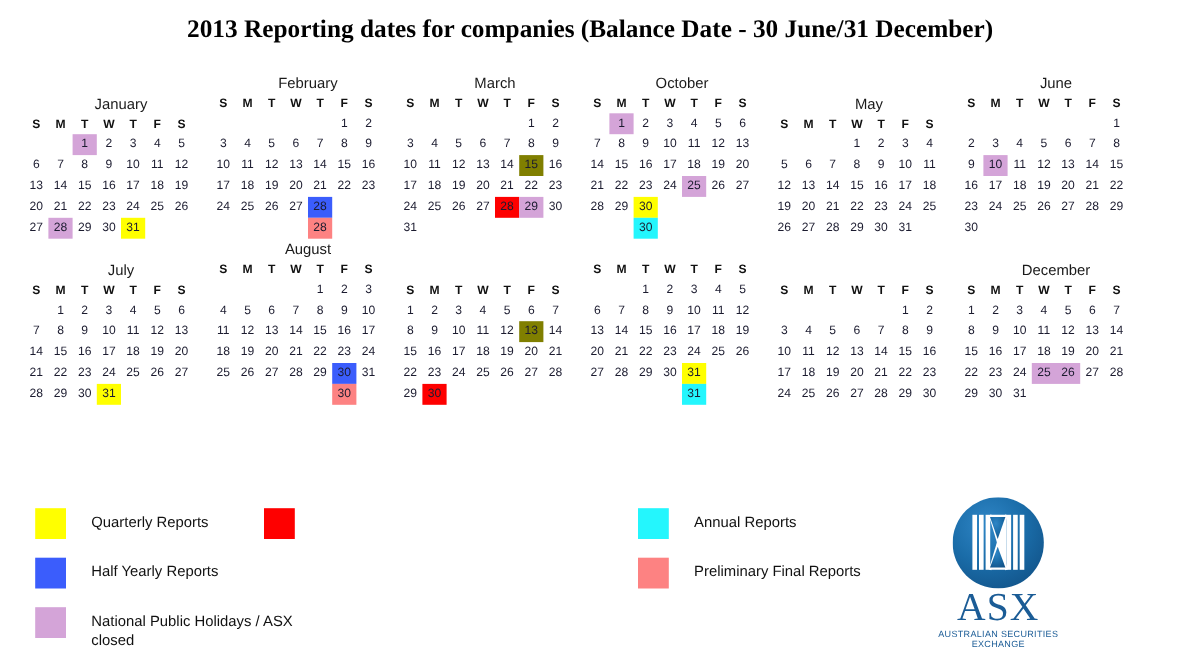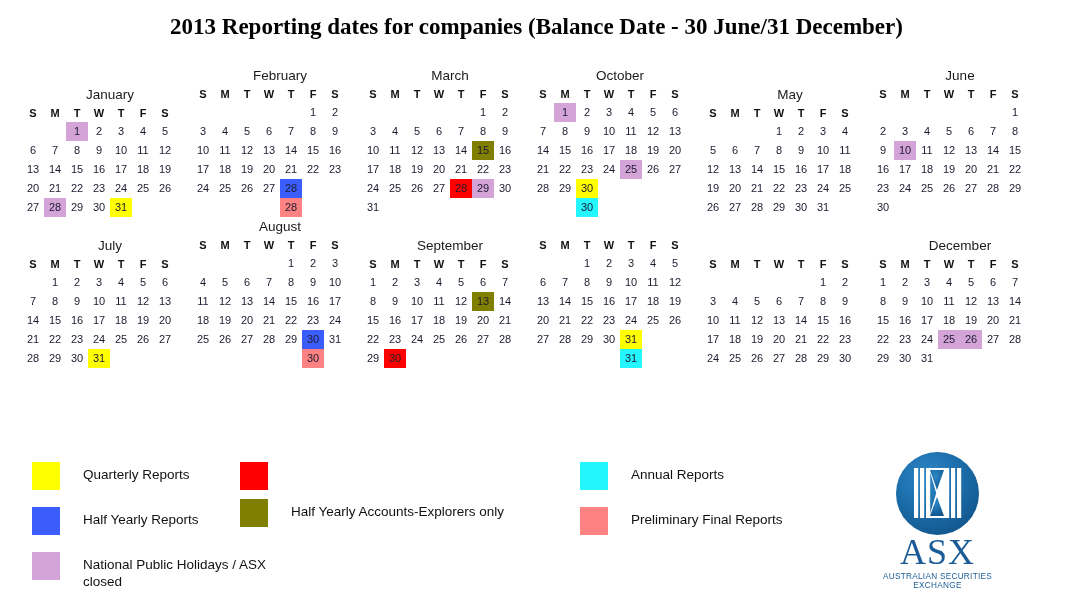--- a/index.html
+++ b/index.html
@@ -106,21 +106,21 @@
     line-height:17px;
     color:#111;
     padding-top:4px;
     white-space:pre-line;
   }
   .legend-item.tall{margin-bottom:9px;}
 
   
   .asx-logo{
     position:absolute;
-    left:880px;top:452px;
+    left:850px;top:452px;
     width:115px;height:140px;
     text-align:center;
   }
   .asx-mark{
     width:83px;height:83px;
     margin:0 auto;
     position:relative;
   }
   .asx-word{
     font-family:"Liberation Serif", serif;
@@ -641,21 +641,20 @@
           <div class="day empty"></div>
           <div class="day empty"></div>
           <div class="day empty"></div>
           <div class="day empty"></div>
           <div class="day empty"></div>
           <div class="day" style="background: rgb(253, 130, 130);">30</div>
           <div class="day empty"></div>
         </div>
       </div>
       <div class="month">
-        <div class="month-name">September</div>
         <div class="dow-row">
           <div class="dow">S</div>
           <div class="dow">M</div>
           <div class="dow">T</div>
           <div class="dow">W</div>
           <div class="dow">T</div>
           <div class="dow">F</div>
           <div class="dow">S</div>
         </div>
         <div class="week">
@@ -896,24 +895,20 @@
         <div class="legend-label">Half Yearly Reports</div>
       </div>
       <div class="legend-item">
         <div class="legend-swatch" style="background: rgb(212, 164, 216);"></div>
         <div class="legend-label">National Public Holidays / ASX closed</div>
       </div>
     </div>
   <div class="legend-col c2">
       <div class="legend-item tall">
         <div class="legend-swatch" style="background: rgb(254, 0, 0);"></div>
-      </div>
-      <div class="legend-item">
-        <div class="legend-swatch" style="background: rgb(128, 127, 0);"></div>
-        <div class="legend-label">Half Yearly Accounts-Explorers only</div>
       </div>
     </div>
   <div class="legend-col c3">
       <div class="legend-item">
         <div class="legend-swatch" style="background: rgb(36, 246, 253);"></div>
         <div class="legend-label">Annual Reports</div>
       </div>
       <div class="legend-item">
         <div class="legend-swatch" style="background: rgb(253, 130, 130);"></div>
         <div class="legend-label">Preliminary Final Reports</div>

